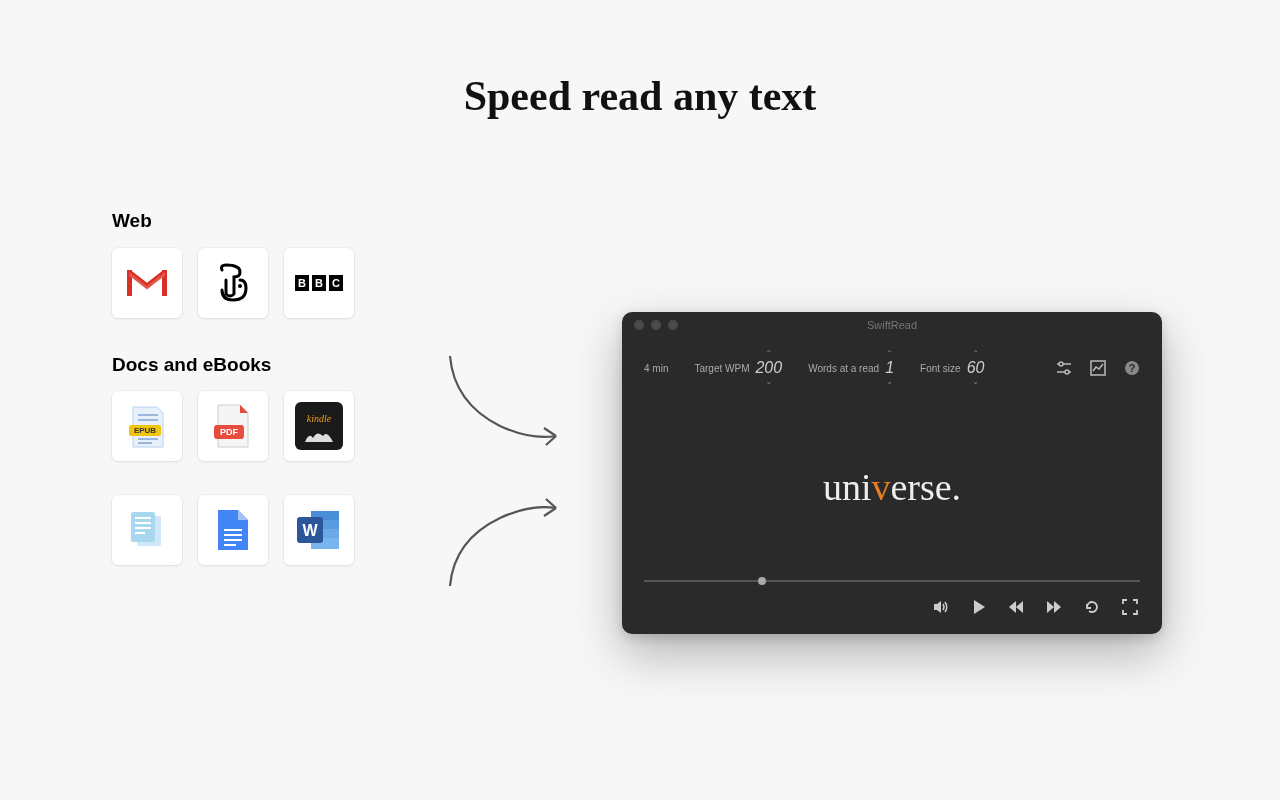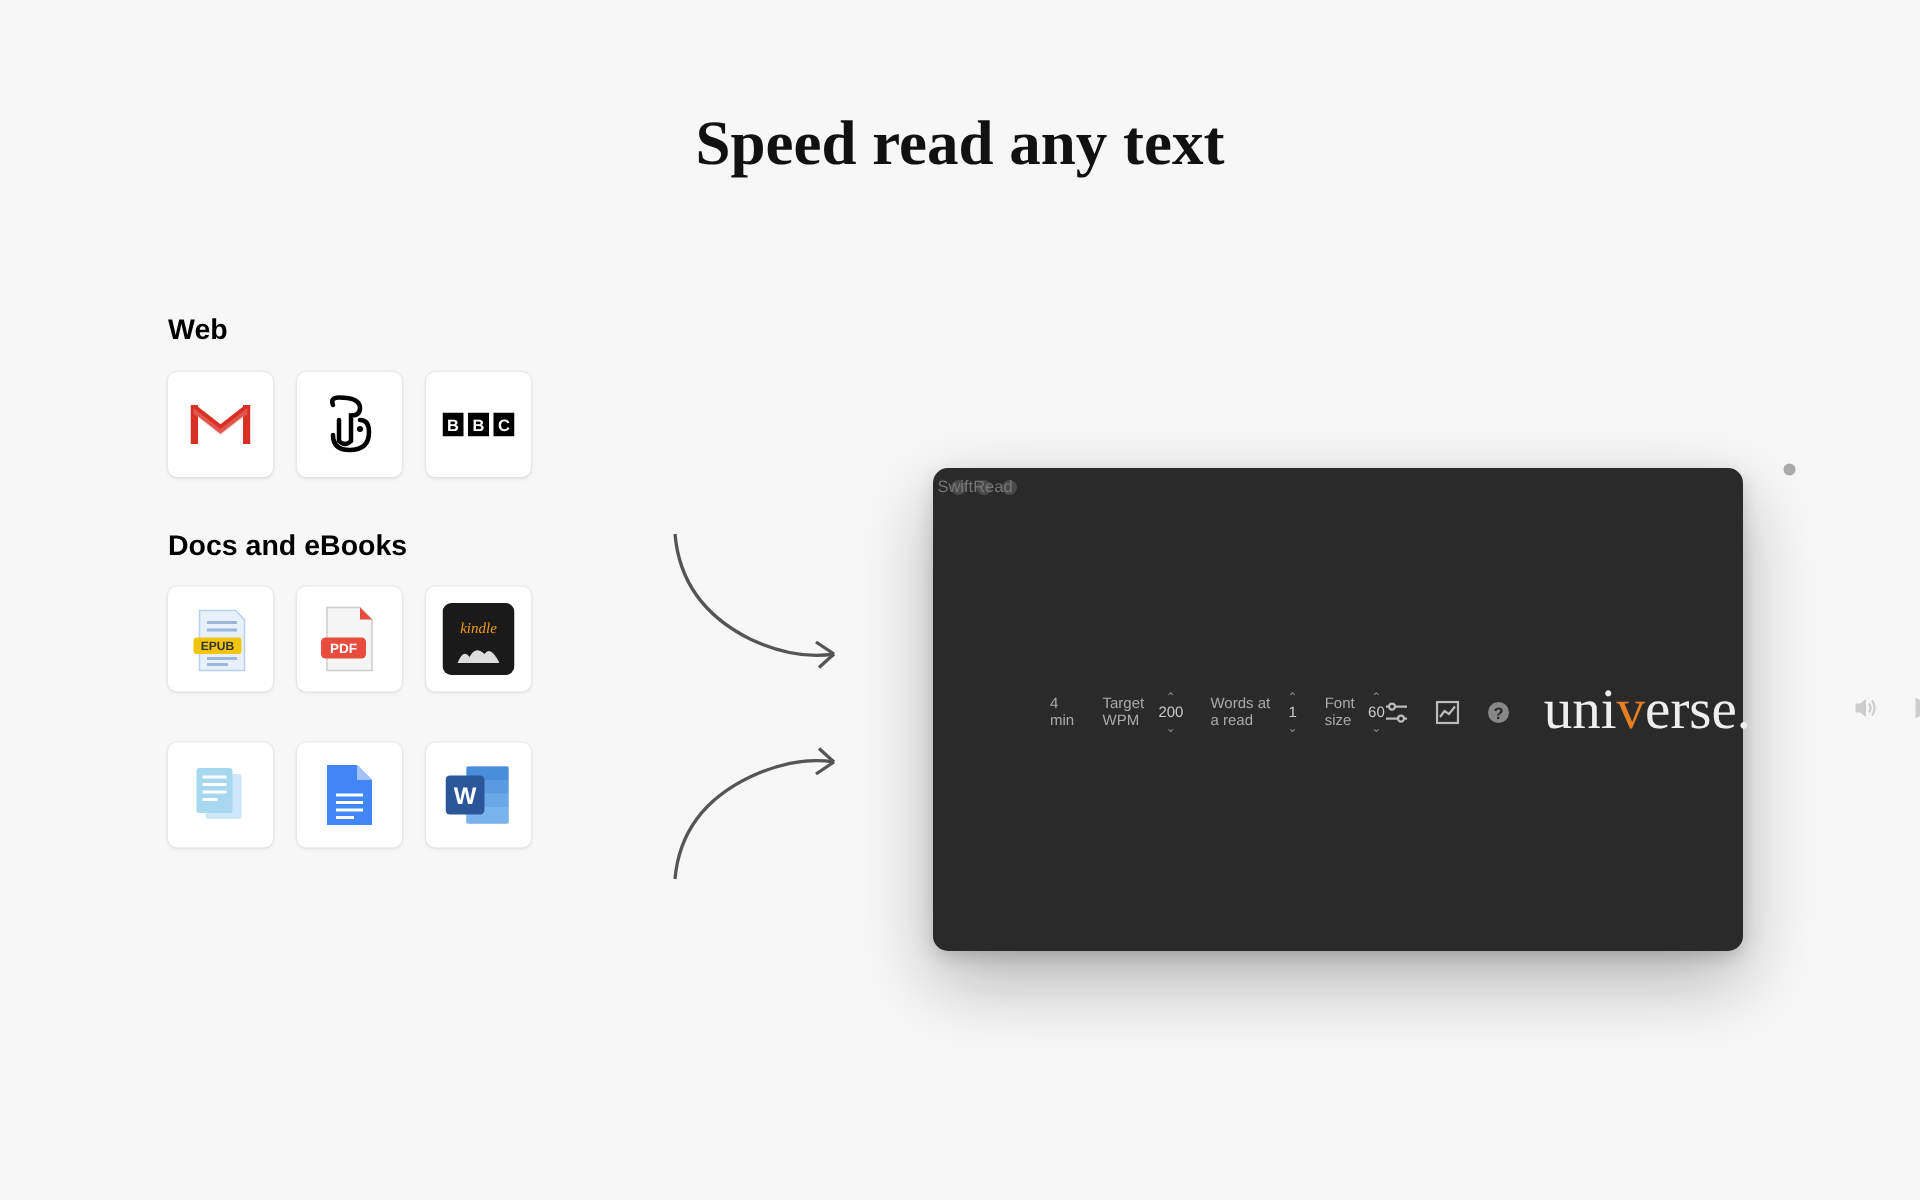--- a/index.html
+++ b/index.html
@@ -52,21 +52,21 @@
 .app-window {
   position: absolute;
   left: 622px;
   top: 312px;
   width: 540px;
   height: 322px;
   background: #2a2a2a;
   border-radius: 10px;
   box-shadow: 0 20px 50px rgba(0,0,0,0.28), 0 4px 12px rgba(0,0,0,0.15);
   display: flex;
-  flex-direction: row;
+  flex-direction: column;
 }
 .titlebar {
   height: 26px;
   display: flex;
   align-items: center;
   position: relative;
   padding-left: 12px;
 }
 .traffic-lights { display: flex; gap: 7px; }
 .traffic-lights span {
@@ -84,21 +84,21 @@
   padding: 12px 22px 8px 22px;
   color: #aaa;
   font-size: 10px;
 }
 .toolbar-group { display: flex; align-items: center; }
 .stepper {
   display: flex; flex-direction: column; align-items: center;
   margin-left: 6px;
 }
 .stepper-arrow { font-size: 8px; line-height: 1; color: #888; }
-.stepper-val { font-size: 10px; color: #ccc; padding: 1px 0; }
+.stepper-val { font-size: 16px; color: #ccc; padding: 1px 0; font-style: italic; }
 .toolbar-spacer { flex: 1; }
 .toolbar-icons { display: flex; gap: 18px; align-items: center; }
 .toolbar-icons svg { display: block; }
 
 .reader-area {
   flex: 1;
   display: flex;
   align-items: center;
   justify-content: center;
   text-align: center;

